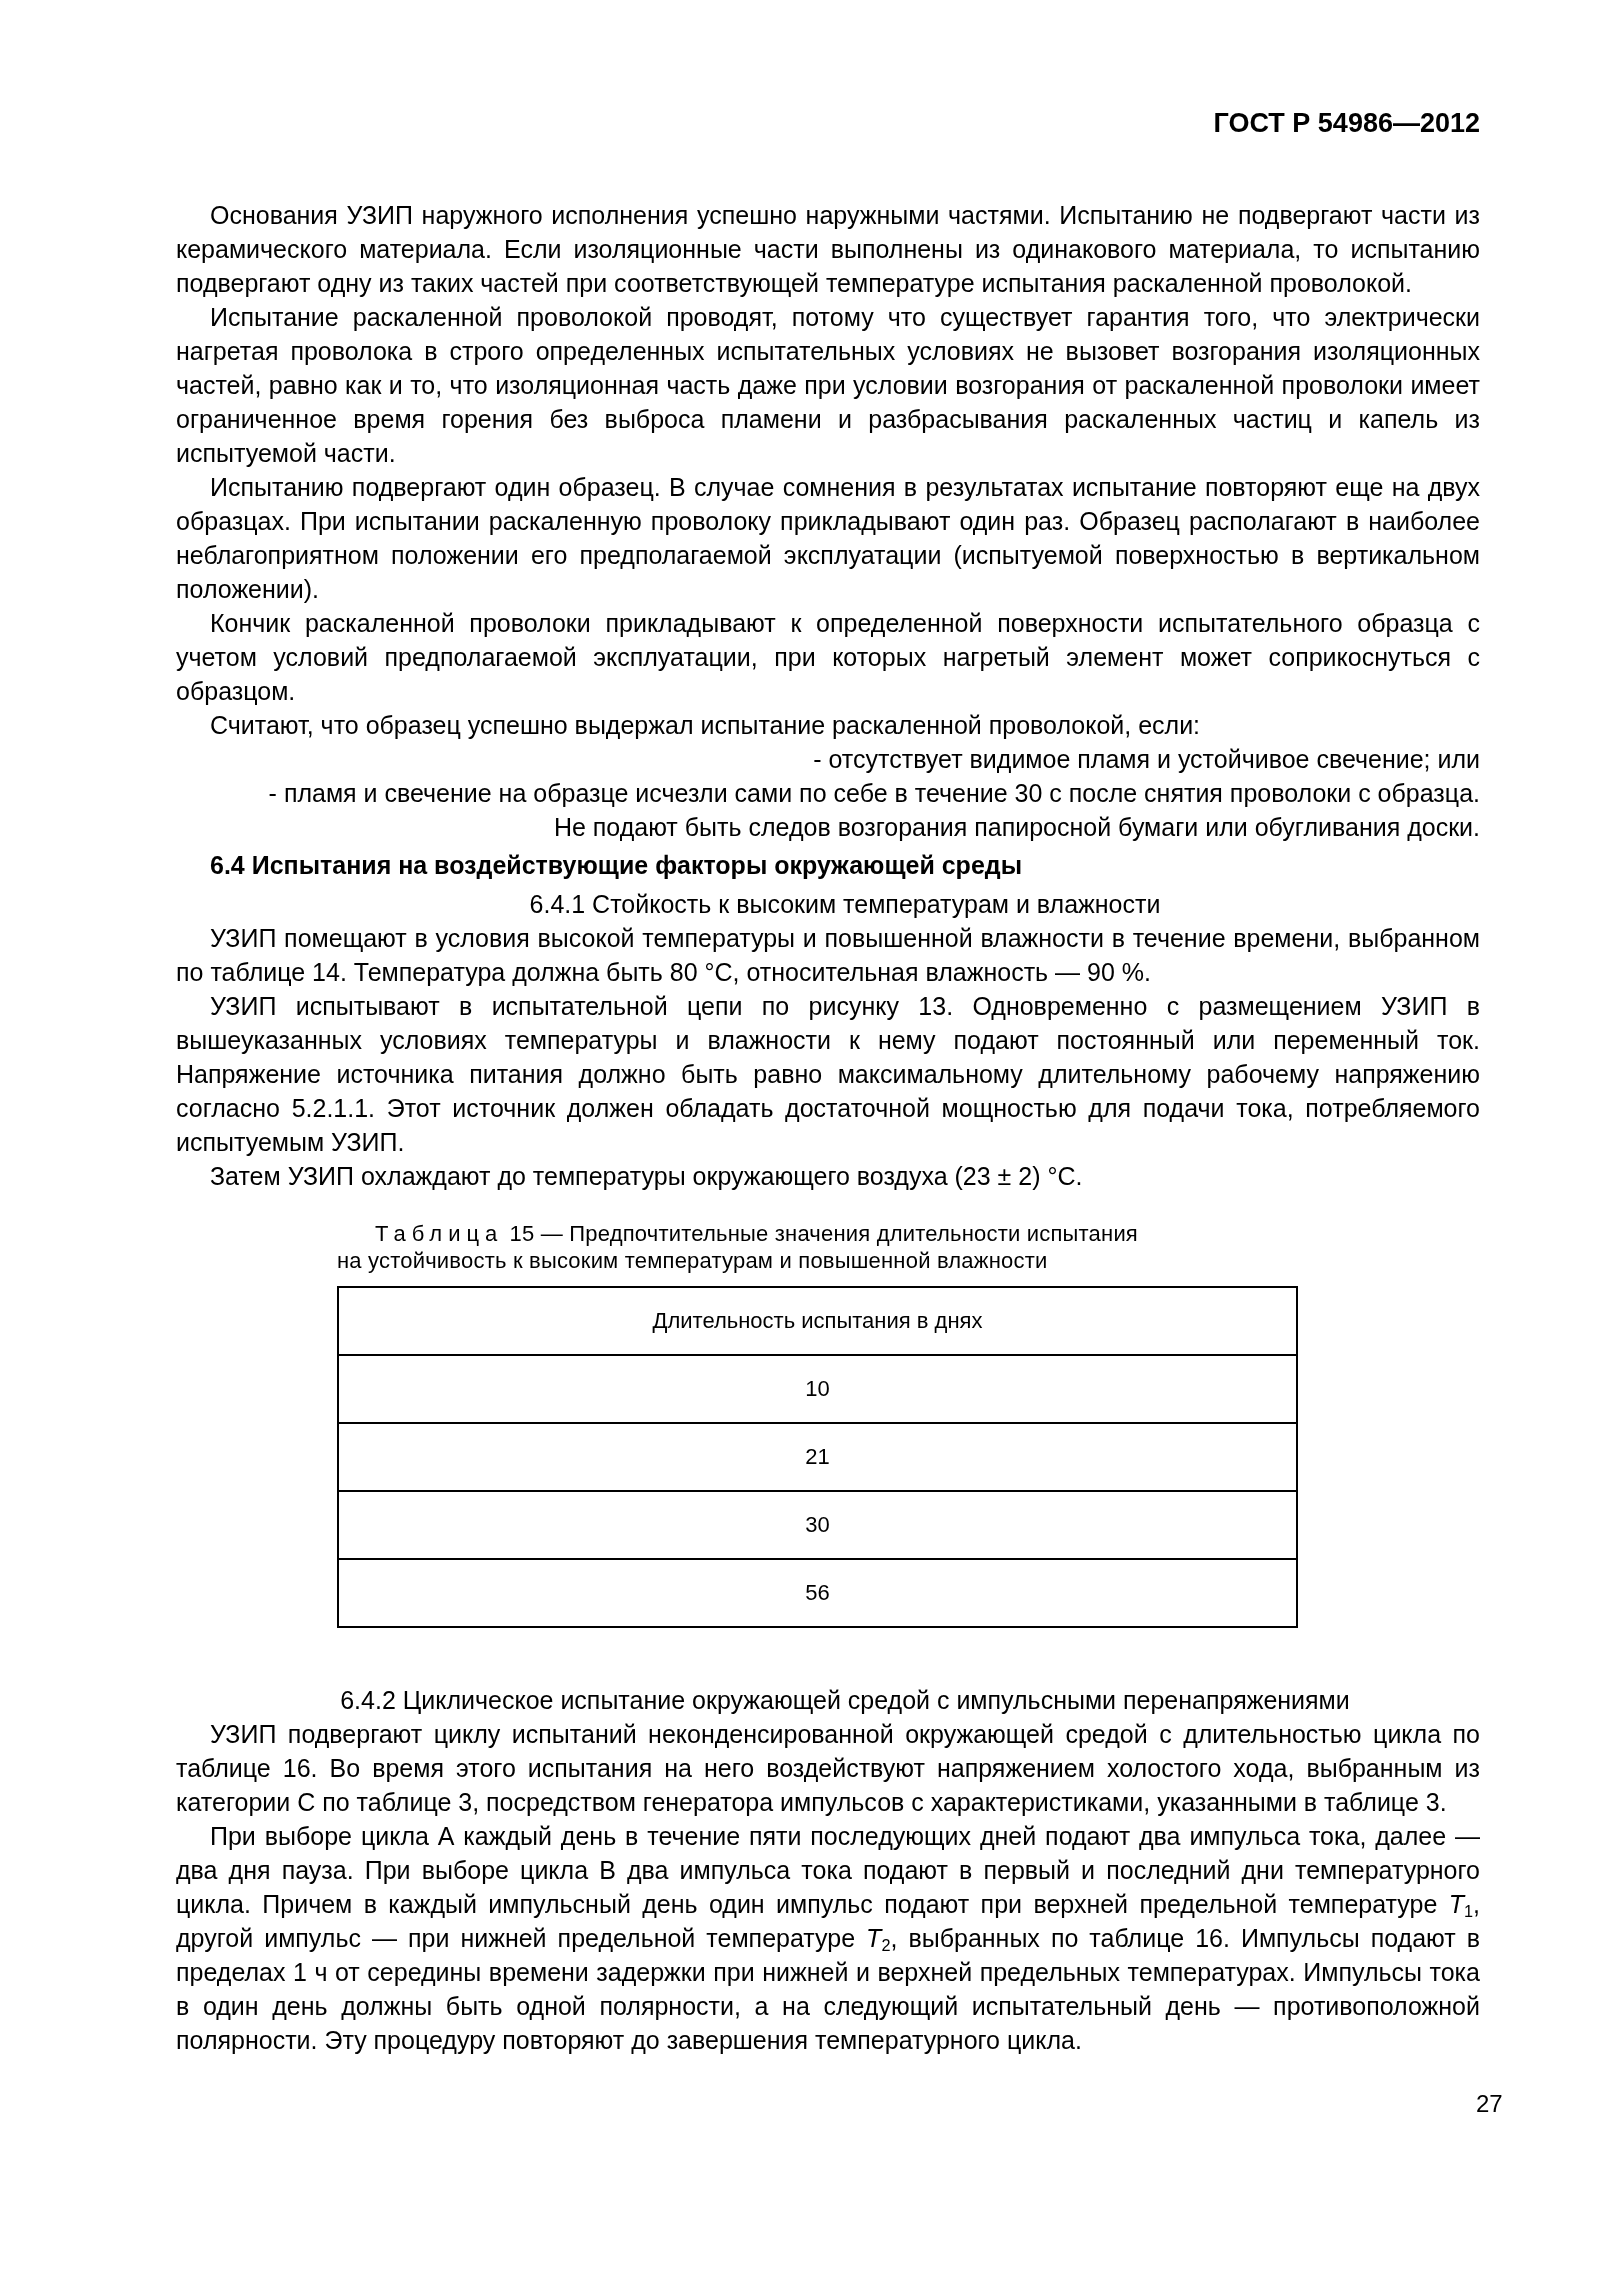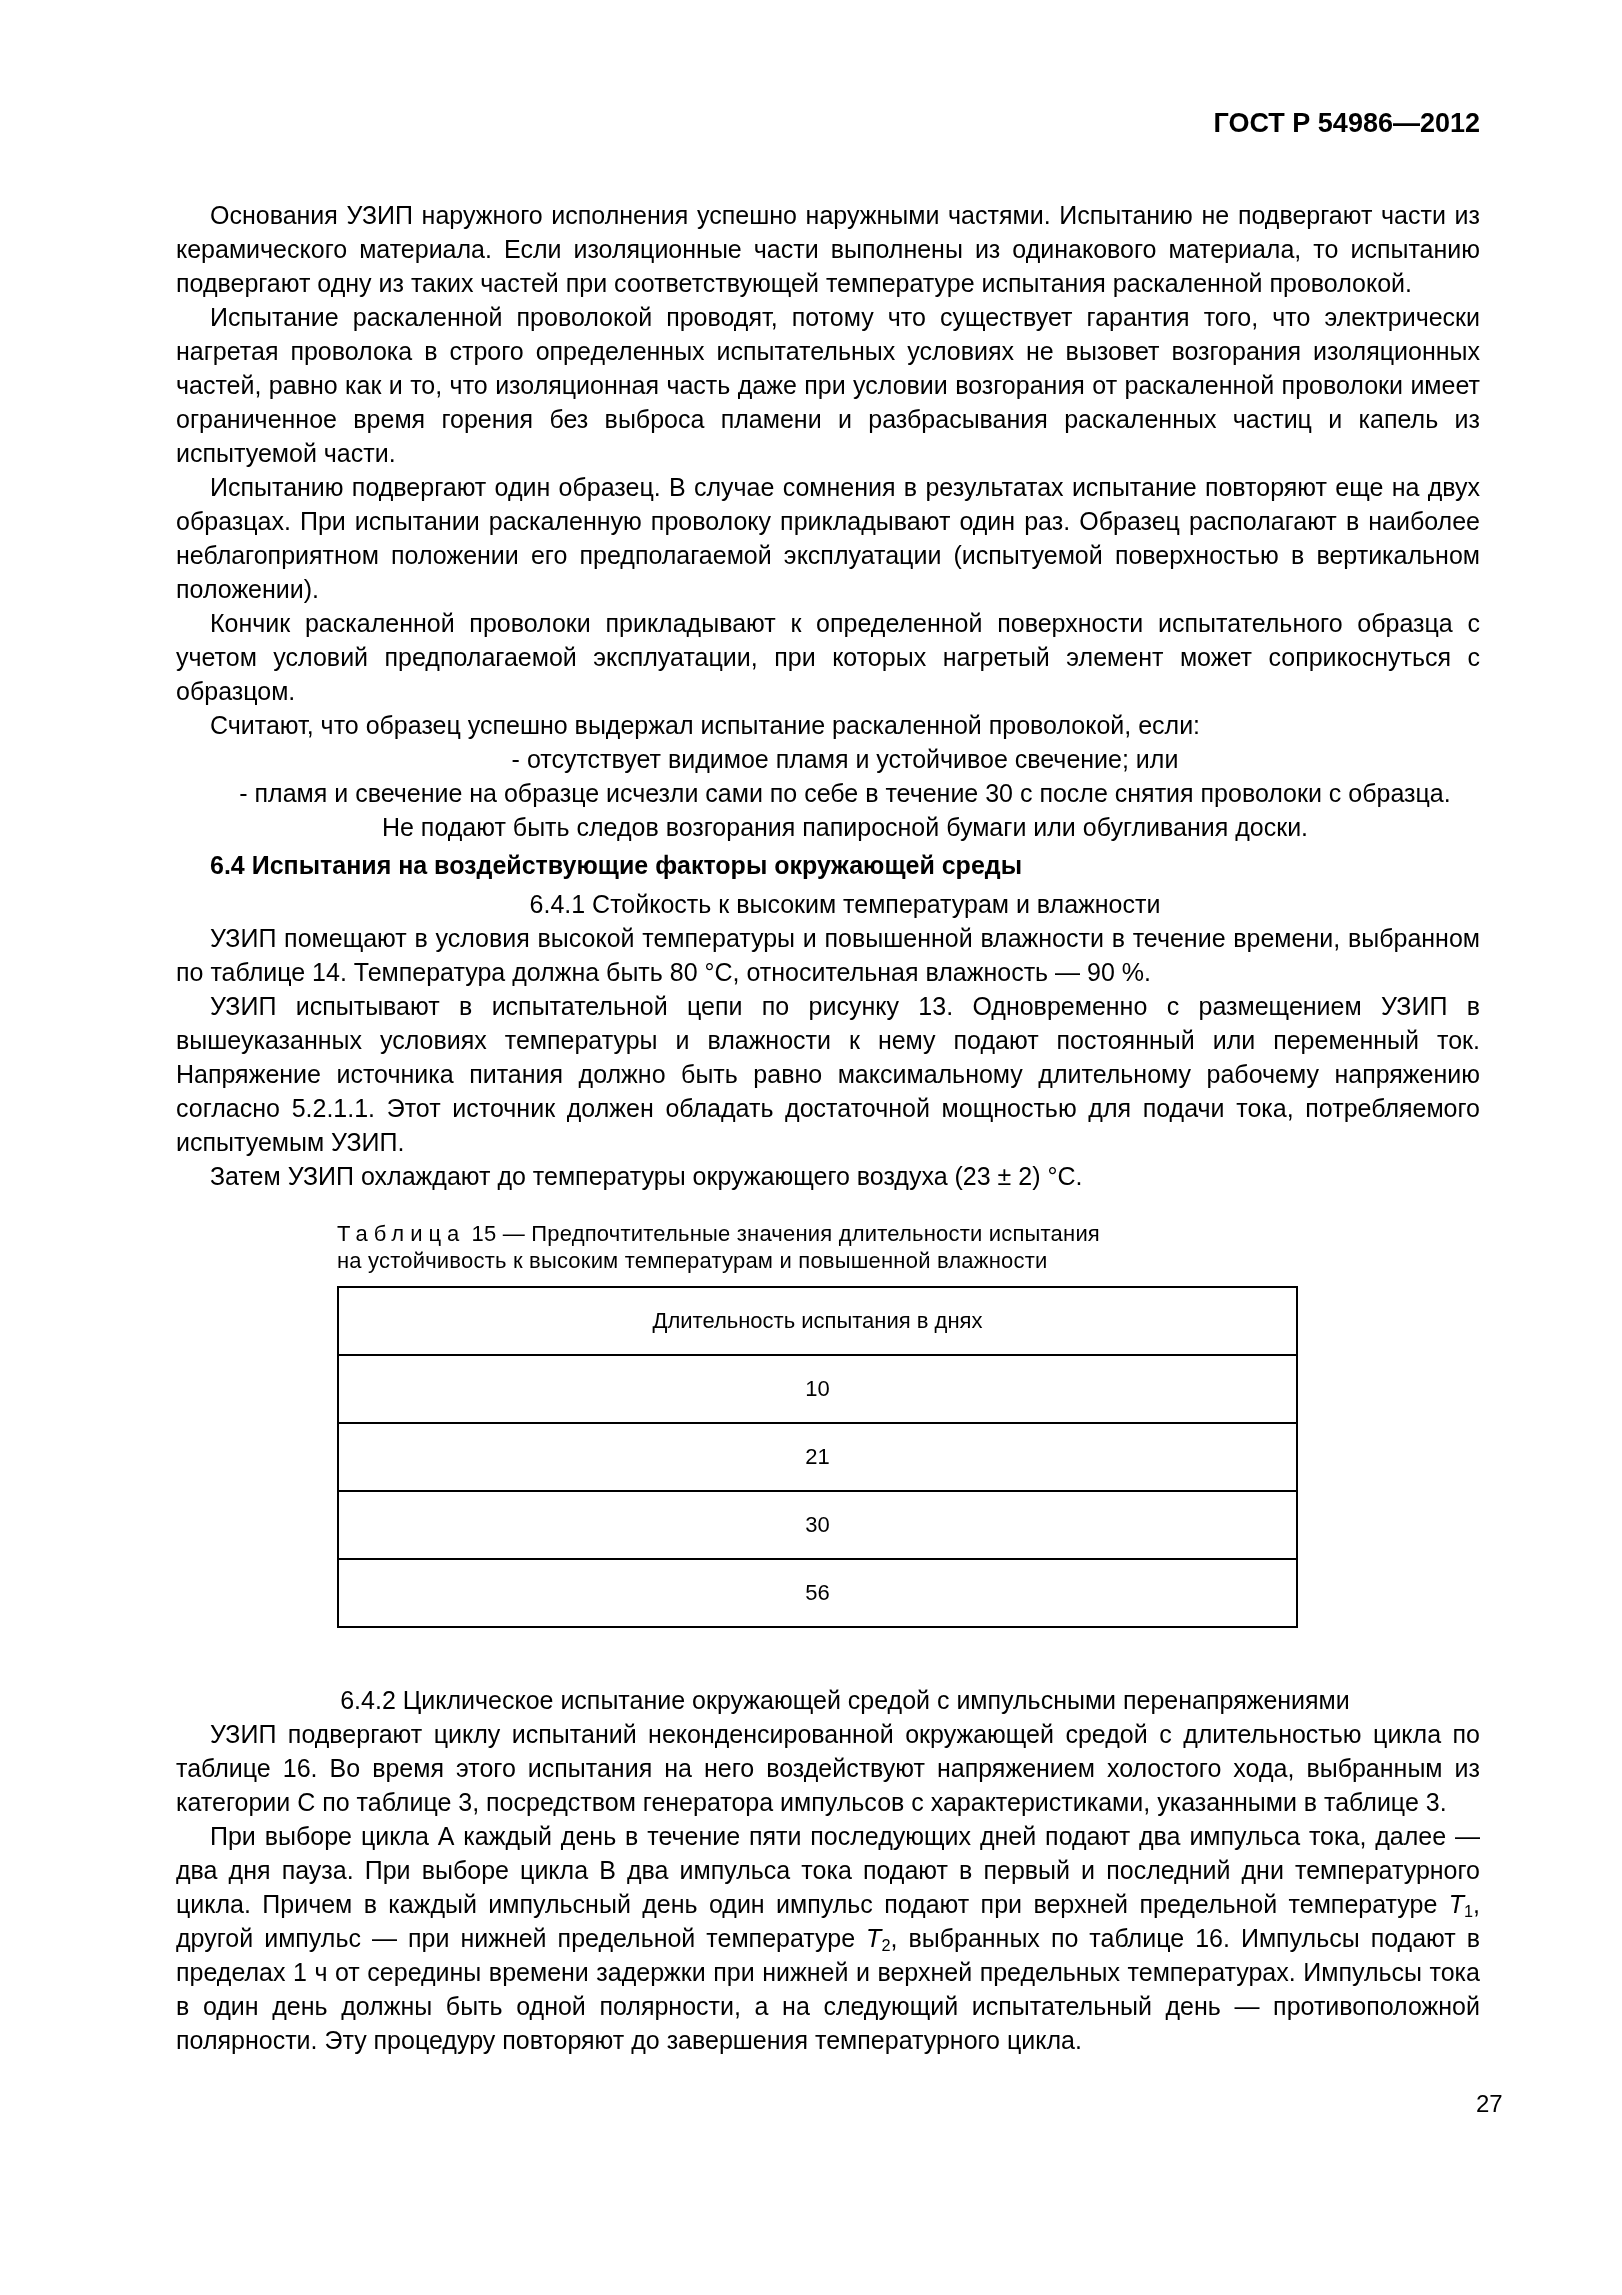--- a/index.html
+++ b/index.html
@@ -10,27 +10,27 @@
   }
   .page-header {
     position: absolute; top: 108px; right: 143px;
     font-weight: bold; font-size: 27px; letter-spacing: 0px;
   }
   .content {
     position: absolute; left: 176px; top: 198px; width: 1304px;
     font-size: 25px; line-height: 34px;
   }
   .p { margin: 0; text-align: justify; text-indent: 34px; }
-  .item { margin: 0; padding-left: 34px; text-align: center; }
+  .item { margin: 0; padding-left: 34px; text-align: right; }
   .h-bold { font-weight: bold; margin: 4px 0 5.4px 0; text-indent: 34px; }
   .h-sub { margin: 0; text-indent: 34px; text-align: center; }
   .table-caption {
     margin: 27px 0 0 161px; font-size: 22px; line-height: 27px; letter-spacing: 0.2px;
   }
-  .table-caption .spaced { letter-spacing: 6px; }
+  .table-caption .spaced { letter-spacing: 6px; margin-left: 38px; }
   table.t15 {
     margin: 12px 0 0 161px; width: 961px; border-collapse: collapse;
     font-size: 22px;
   }
   table.t15 th, table.t15 td {
     border: 2px solid #000; height: 42px; padding: 12px; text-align: center; font-weight: normal;
   }
   .gap-after-table { height: 55px; }
   sub { font-size: 65%; vertical-align: -4px; line-height: 0; }
   i { font-style: italic; }

